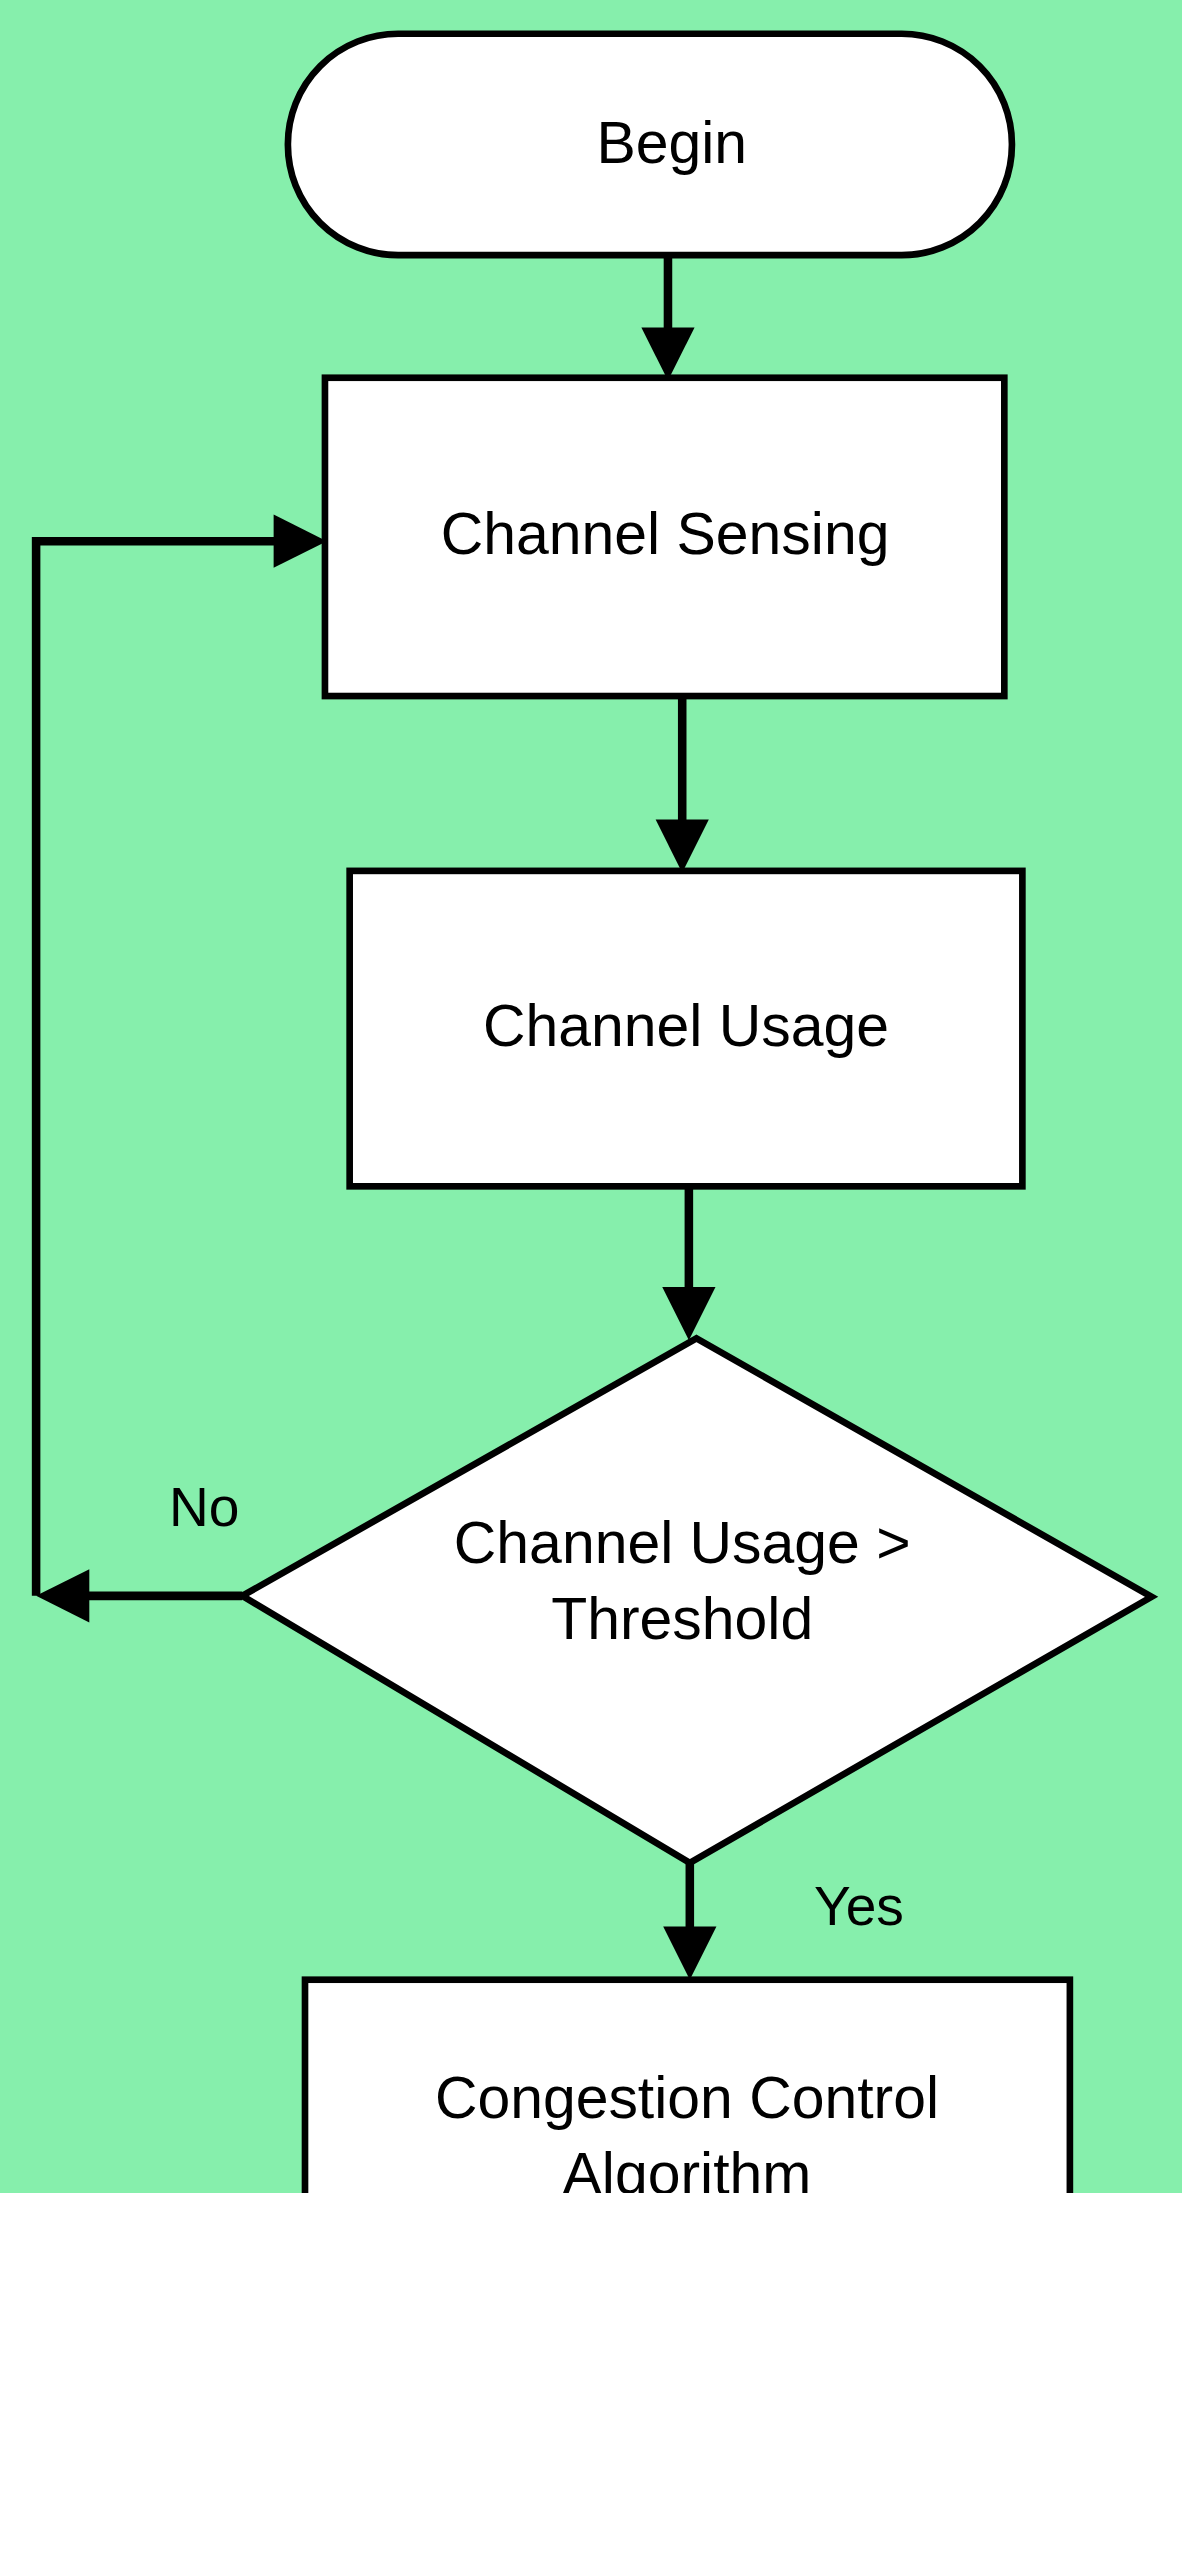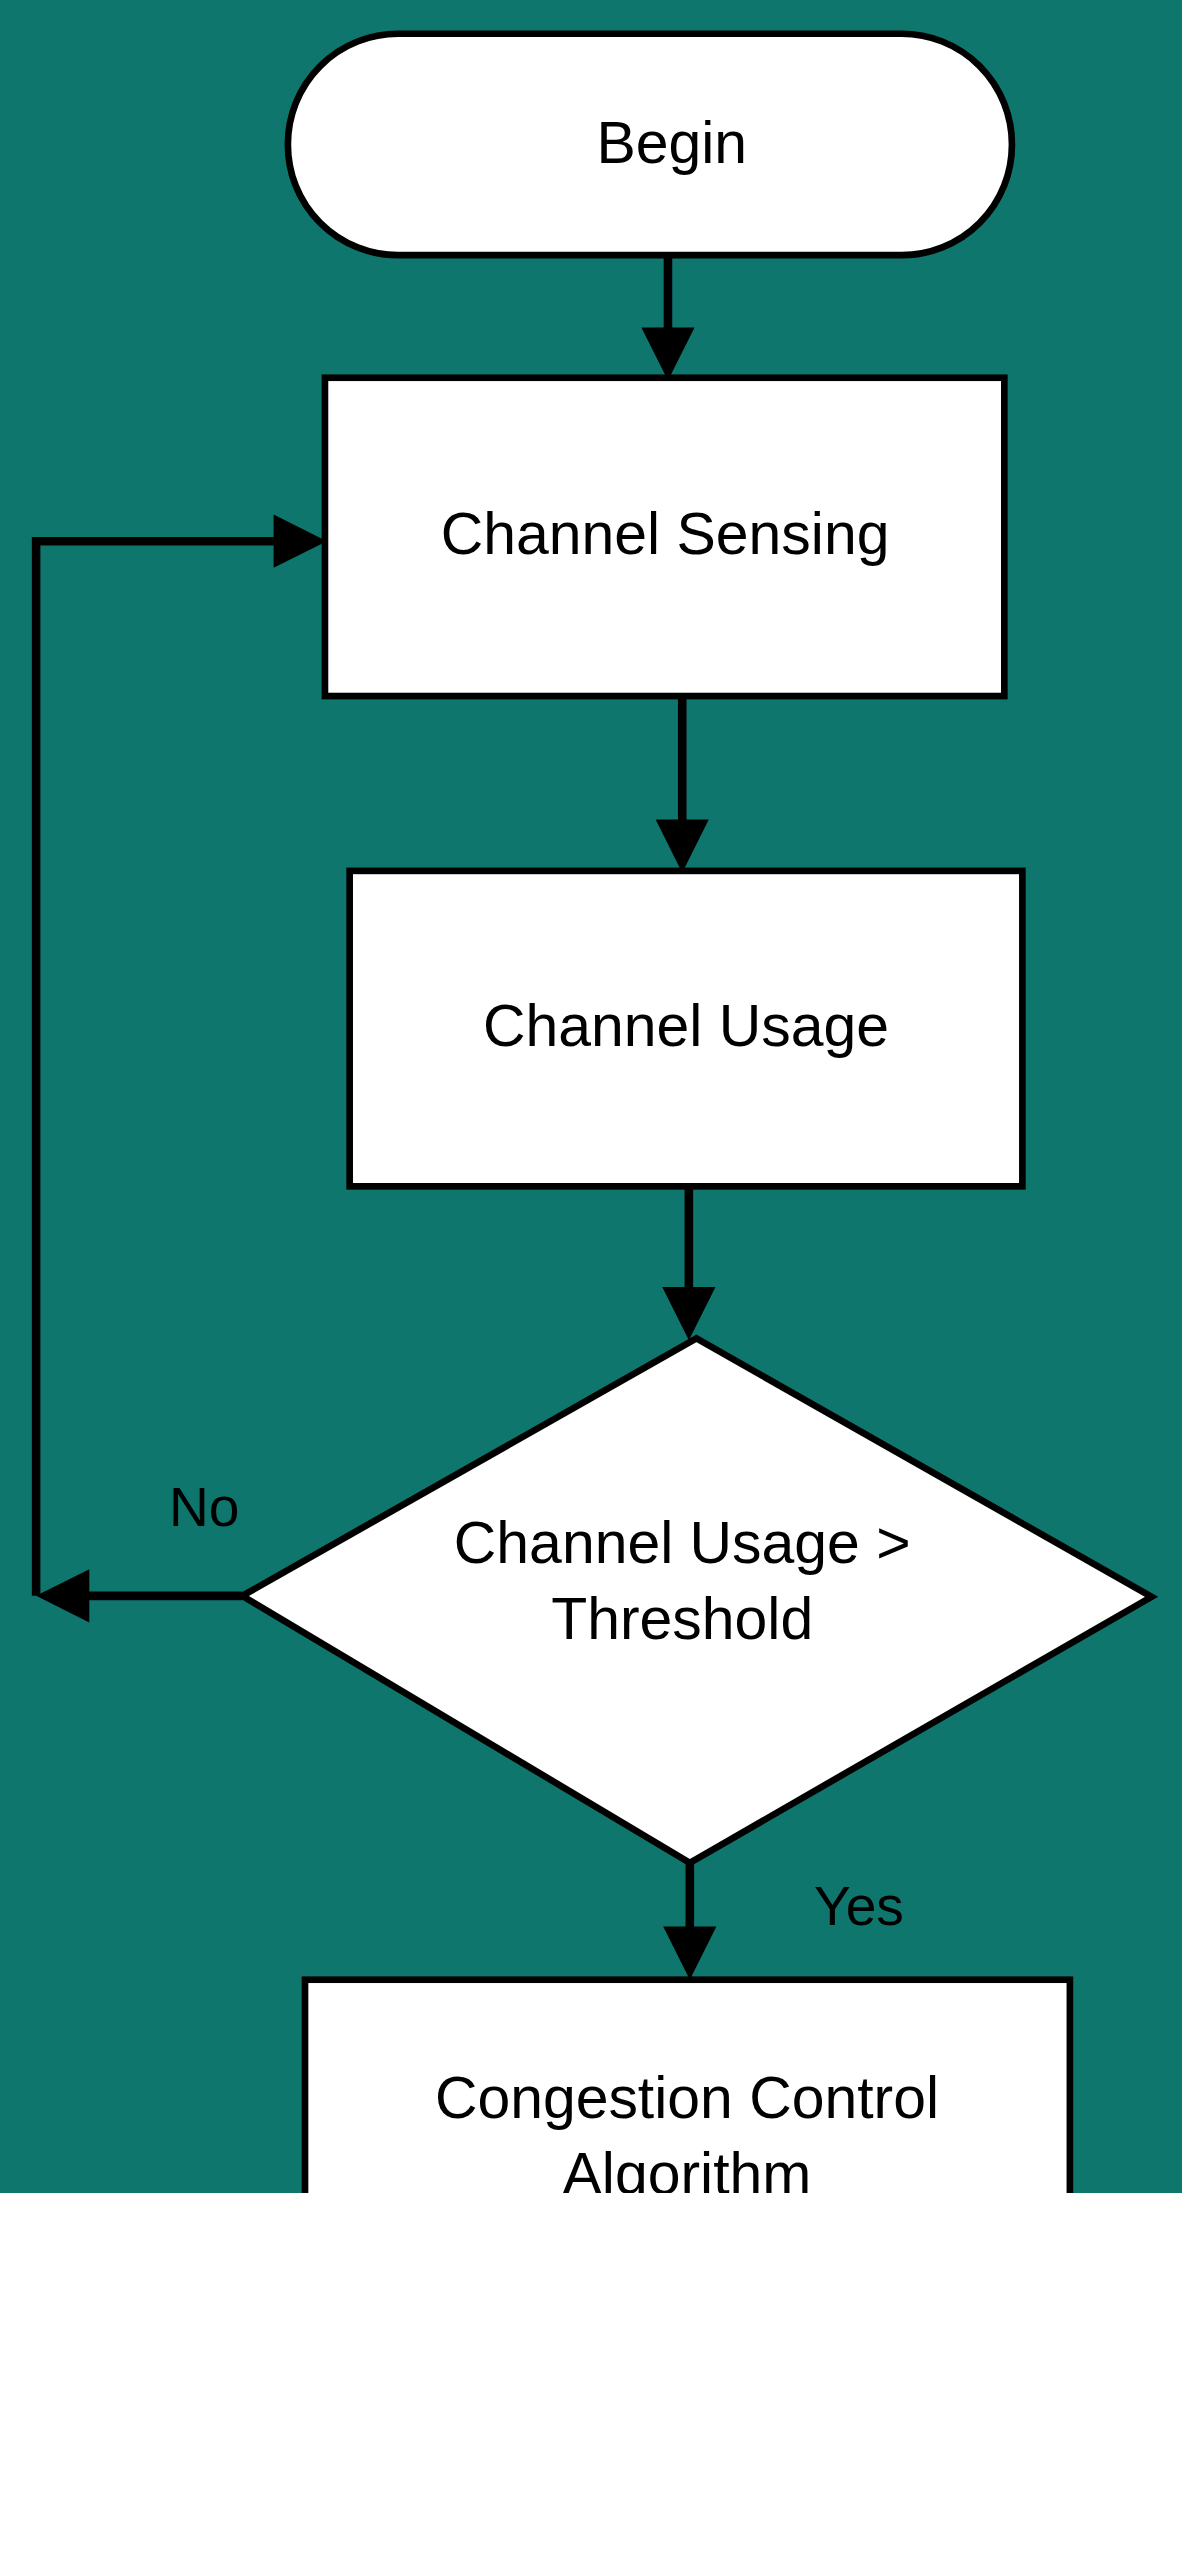--- a/index.html
+++ b/index.html
@@ -7,21 +7,21 @@
     padding: 0;
     background: #ffffff;
   }
   body {
     font-family: "Liberation Sans", sans-serif;
   }
   #flowchart-root {
     position: relative;
     width: 1182px;
     height: 2193px;
-    background: #0f766e;
+    background: #86efac;
     overflow: hidden;
   }
   svg.diagram {
     display: block;
     width: 1182px;
     height: 2576px;
   }
   .node-shape {
     fill: #ffffff;
     stroke: #000000;

